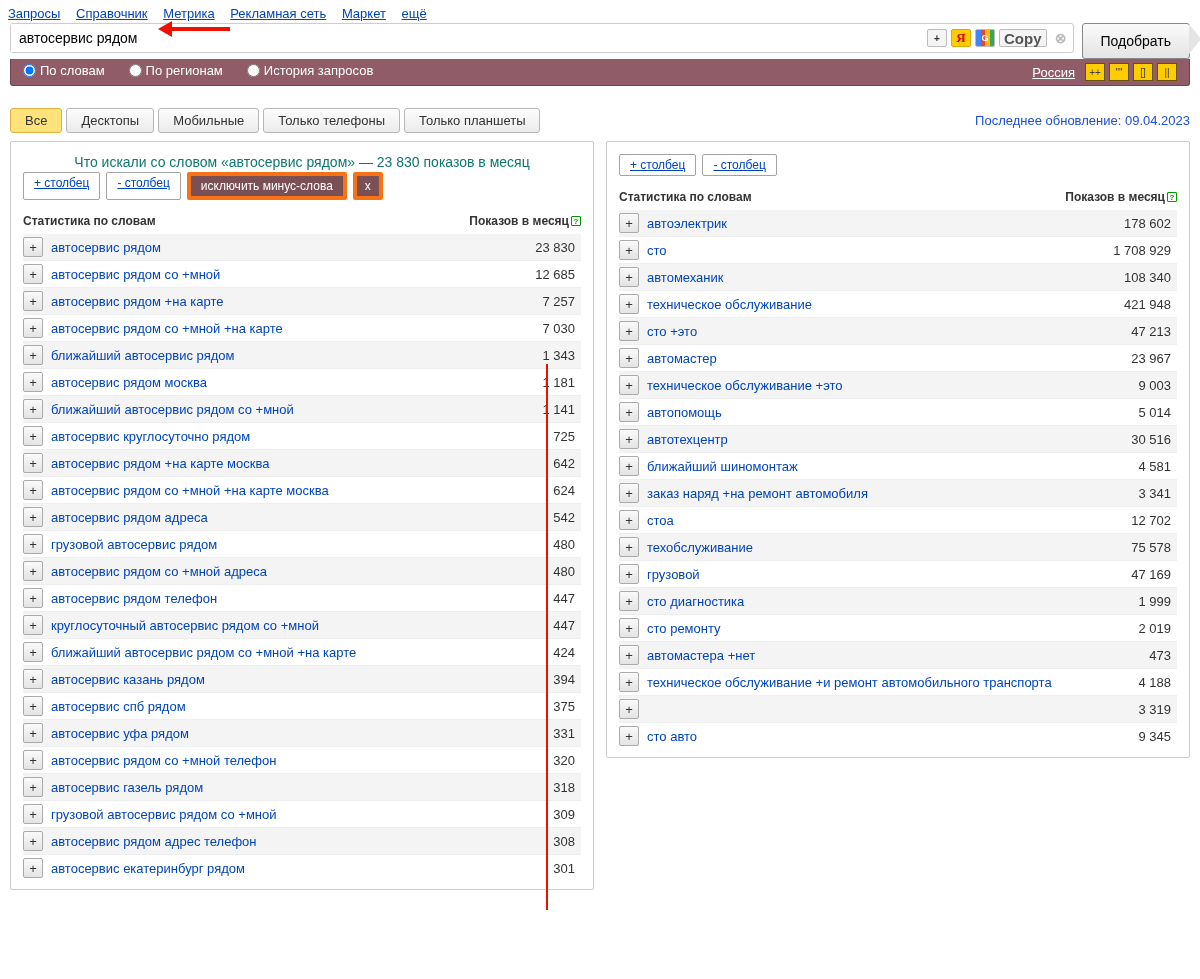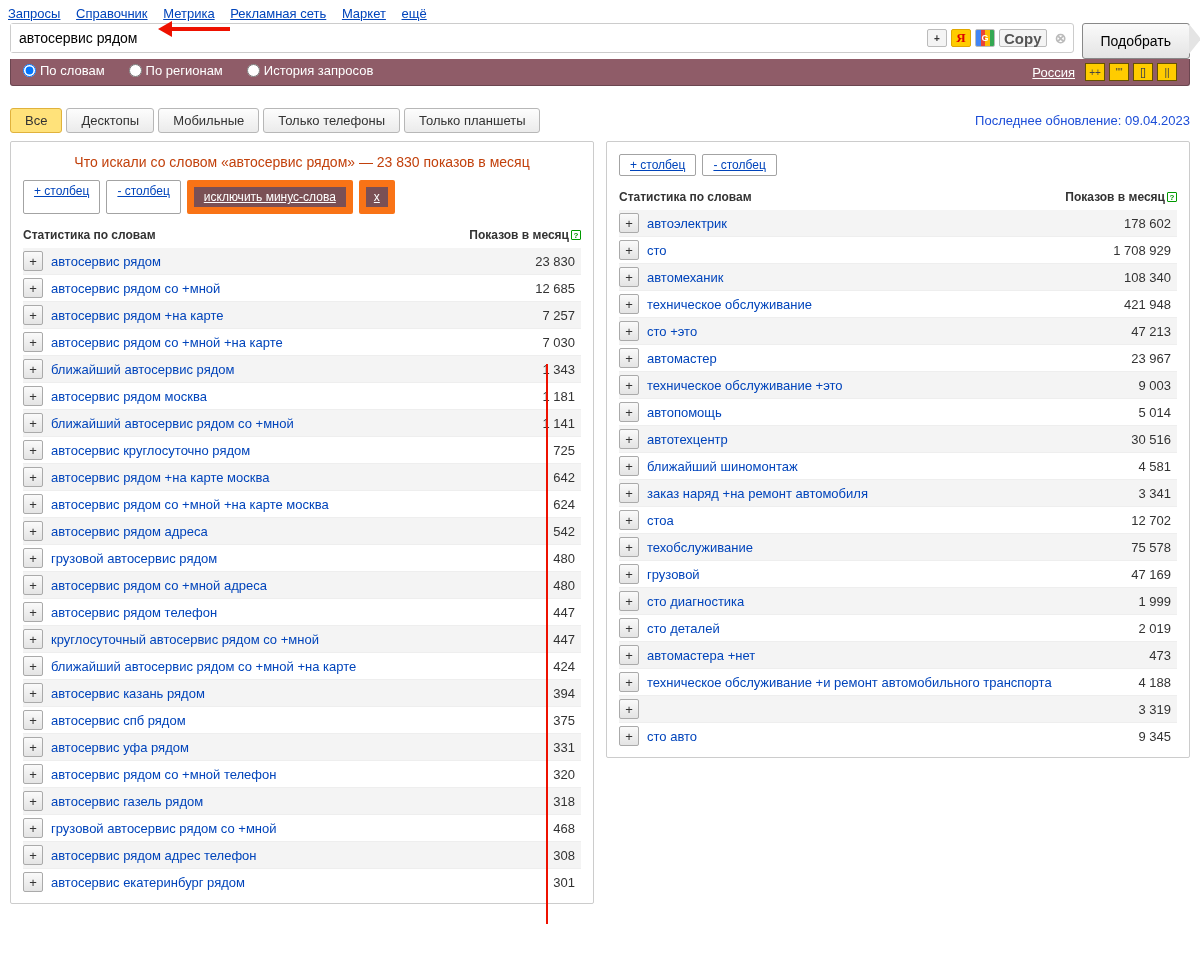--- a/index.html
+++ b/index.html
@@ -30,24 +30,24 @@
     .region-link { text-decoration: underline; cursor:pointer; margin-right:6px; }
     .yb { background:#ffcc00; border:1px solid #665200; width:20px; height:18px; font-size:10px; display:inline-flex; align-items:center; justify-content:center; cursor:pointer; color:#444;}
 
     .tabs-row { display:flex; align-items:center; padding:22px 10px 8px; }
     .tab { border:1px solid #b7b7b7; background:linear-gradient(#fdfdfd,#ebebeb); padding:4px 14px; font-size:13px; margin-right:4px; border-radius:3px; cursor:pointer; }
     .tab.active { background:#ffe27a; border-color:#e0b23c; }
     .upd-info { margin-left:auto; color:#1d4ed8; font-size:13px; }
 
     .panels { display:flex; gap:12px; padding:0 10px 20px; align-items:flex-start; }
     .panel { flex:1; border:1px solid #ccc; border-radius:2px; padding:12px 12px 8px; position:relative; background:#fff; }
-    .panel-title { text-align:center; font-size:14px; color:#c2410c; margin-bottom:10px; }
+    .panel-title { text-align:center; font-size:14px; color:#0f766e; margin-bottom:2px; }
     .ctl-row { display:flex; gap:6px; margin-bottom:12px; }
     .colbtn { border:1px solid #a3a3a3; padding:3px 10px; font-size:12px; background:#fff; color:#04b; text-decoration:underline; border-radius:2px; cursor:pointer; }
-    .minusbtn { border:7px solid #f97316; background:#7a5055; color:#fff; padding:3px 10px; font-size:12px; border-radius:2px; cursor:pointer;text-decoration:underline; }
+    .minusbtn { border:4px solid #f97316; background:#7a5055; color:#fff; padding:3px 10px; font-size:12px; border-radius:2px; cursor:pointer; }
     .minusbtn.x { padding:3px 8px; }
     .headrow { display:flex; font-weight:bold; font-size:12px; color:#333; padding:2px 0 6px; }
     .headrow .h2 { margin-left:auto; display:inline-flex; align-items:center; gap:2px;}
     .help-q { display:inline-block; width:10px;height:10px;border:1px solid #090; color:#090; font-size:8px; line-height:9px; text-align:center; border-radius:1px;}
     .krow { display:flex; align-items:center; border-top:1px solid #eee; padding:3px 0; font-size:13px; }
     .krow:nth-child(odd){ background:#f4f4f4; }
     .krows .krow:first-child{border-top:none;}
     .addbtn { width:20px;height:20px; border:1px solid #aaa; background:linear-gradient(#fafafa,#e4e4e4); border-radius:2px; display:inline-flex; align-items:center; justify-content:center; font-size:13px; margin-right:8px; color:#333; cursor:pointer; flex-shrink:0;}
     .ktxt { color:#04b; cursor:pointer; }
     .kval { margin-left:auto; color:#333; padding-right:6px; }
@@ -232,21 +232,21 @@
           <span class="kval">320</span>
         </div>
         <div class="krow">
           <span class="addbtn">+</span>
           <span class="ktxt">автосервис газель рядом</span>
           <span class="kval">318</span>
         </div>
         <div class="krow">
           <span class="addbtn">+</span>
           <span class="ktxt">грузовой автосервис рядом со +мной</span>
-          <span class="kval">468</span>
+          <span class="kval">309</span>
         </div>
         <div class="krow">
           <span class="addbtn">+</span>
           <span class="ktxt">автосервис рядом адрес телефон</span>
           <span class="kval">308</span>
         </div>
         <div class="krow">
           <span class="addbtn">+</span>
           <span class="ktxt">автосервис екатеринбург рядом</span>
           <span class="kval">301</span>
@@ -338,21 +338,21 @@
           <span class="ktxt">грузовой</span>
           <span class="kval">47 169</span>
         </div>
         <div class="krow">
           <span class="addbtn">+</span>
           <span class="ktxt">сто диагностика</span>
           <span class="kval">1 999</span>
         </div>
         <div class="krow">
           <span class="addbtn">+</span>
-          <span class="ktxt">сто деталей</span>
+          <span class="ktxt">сто ремонту</span>
           <span class="kval">2 019</span>
         </div>
         <div class="krow">
           <span class="addbtn">+</span>
           <span class="ktxt">автомастера +нет</span>
           <span class="kval">473</span>
         </div>
         <div class="krow">
           <span class="addbtn">+</span>
           <span class="ktxt">техническое обслуживание +и ремонт автомобильного транспорта</span>

